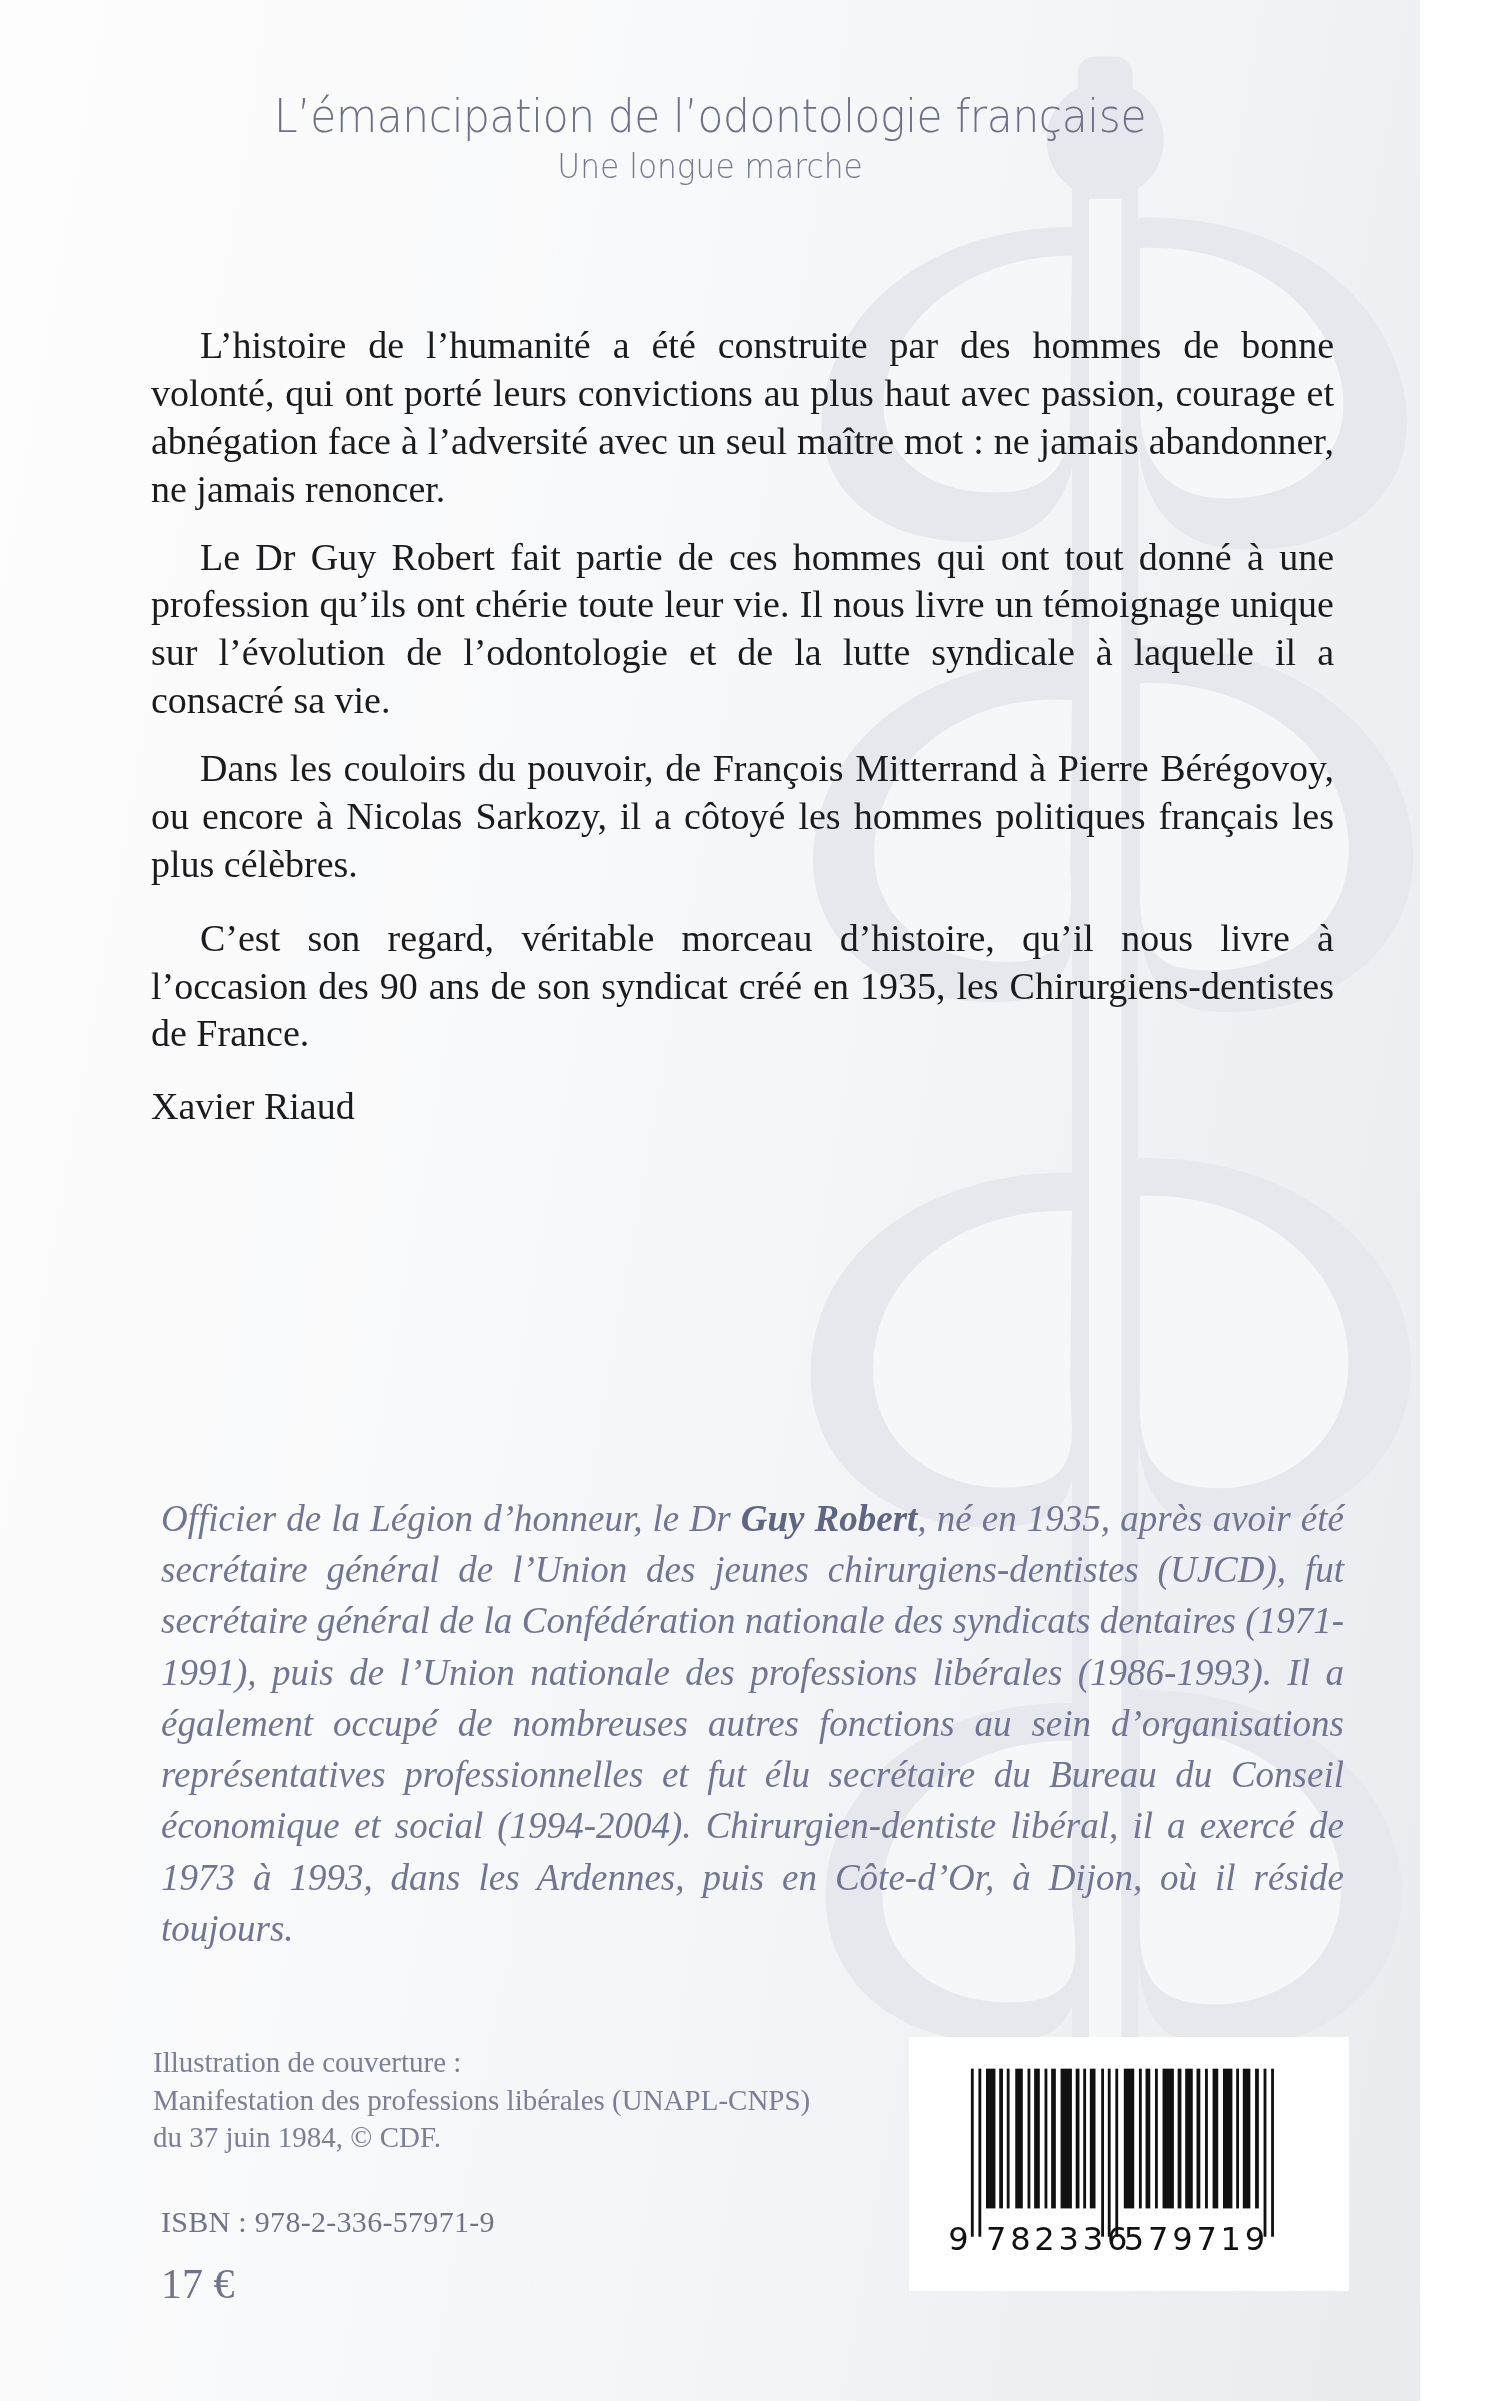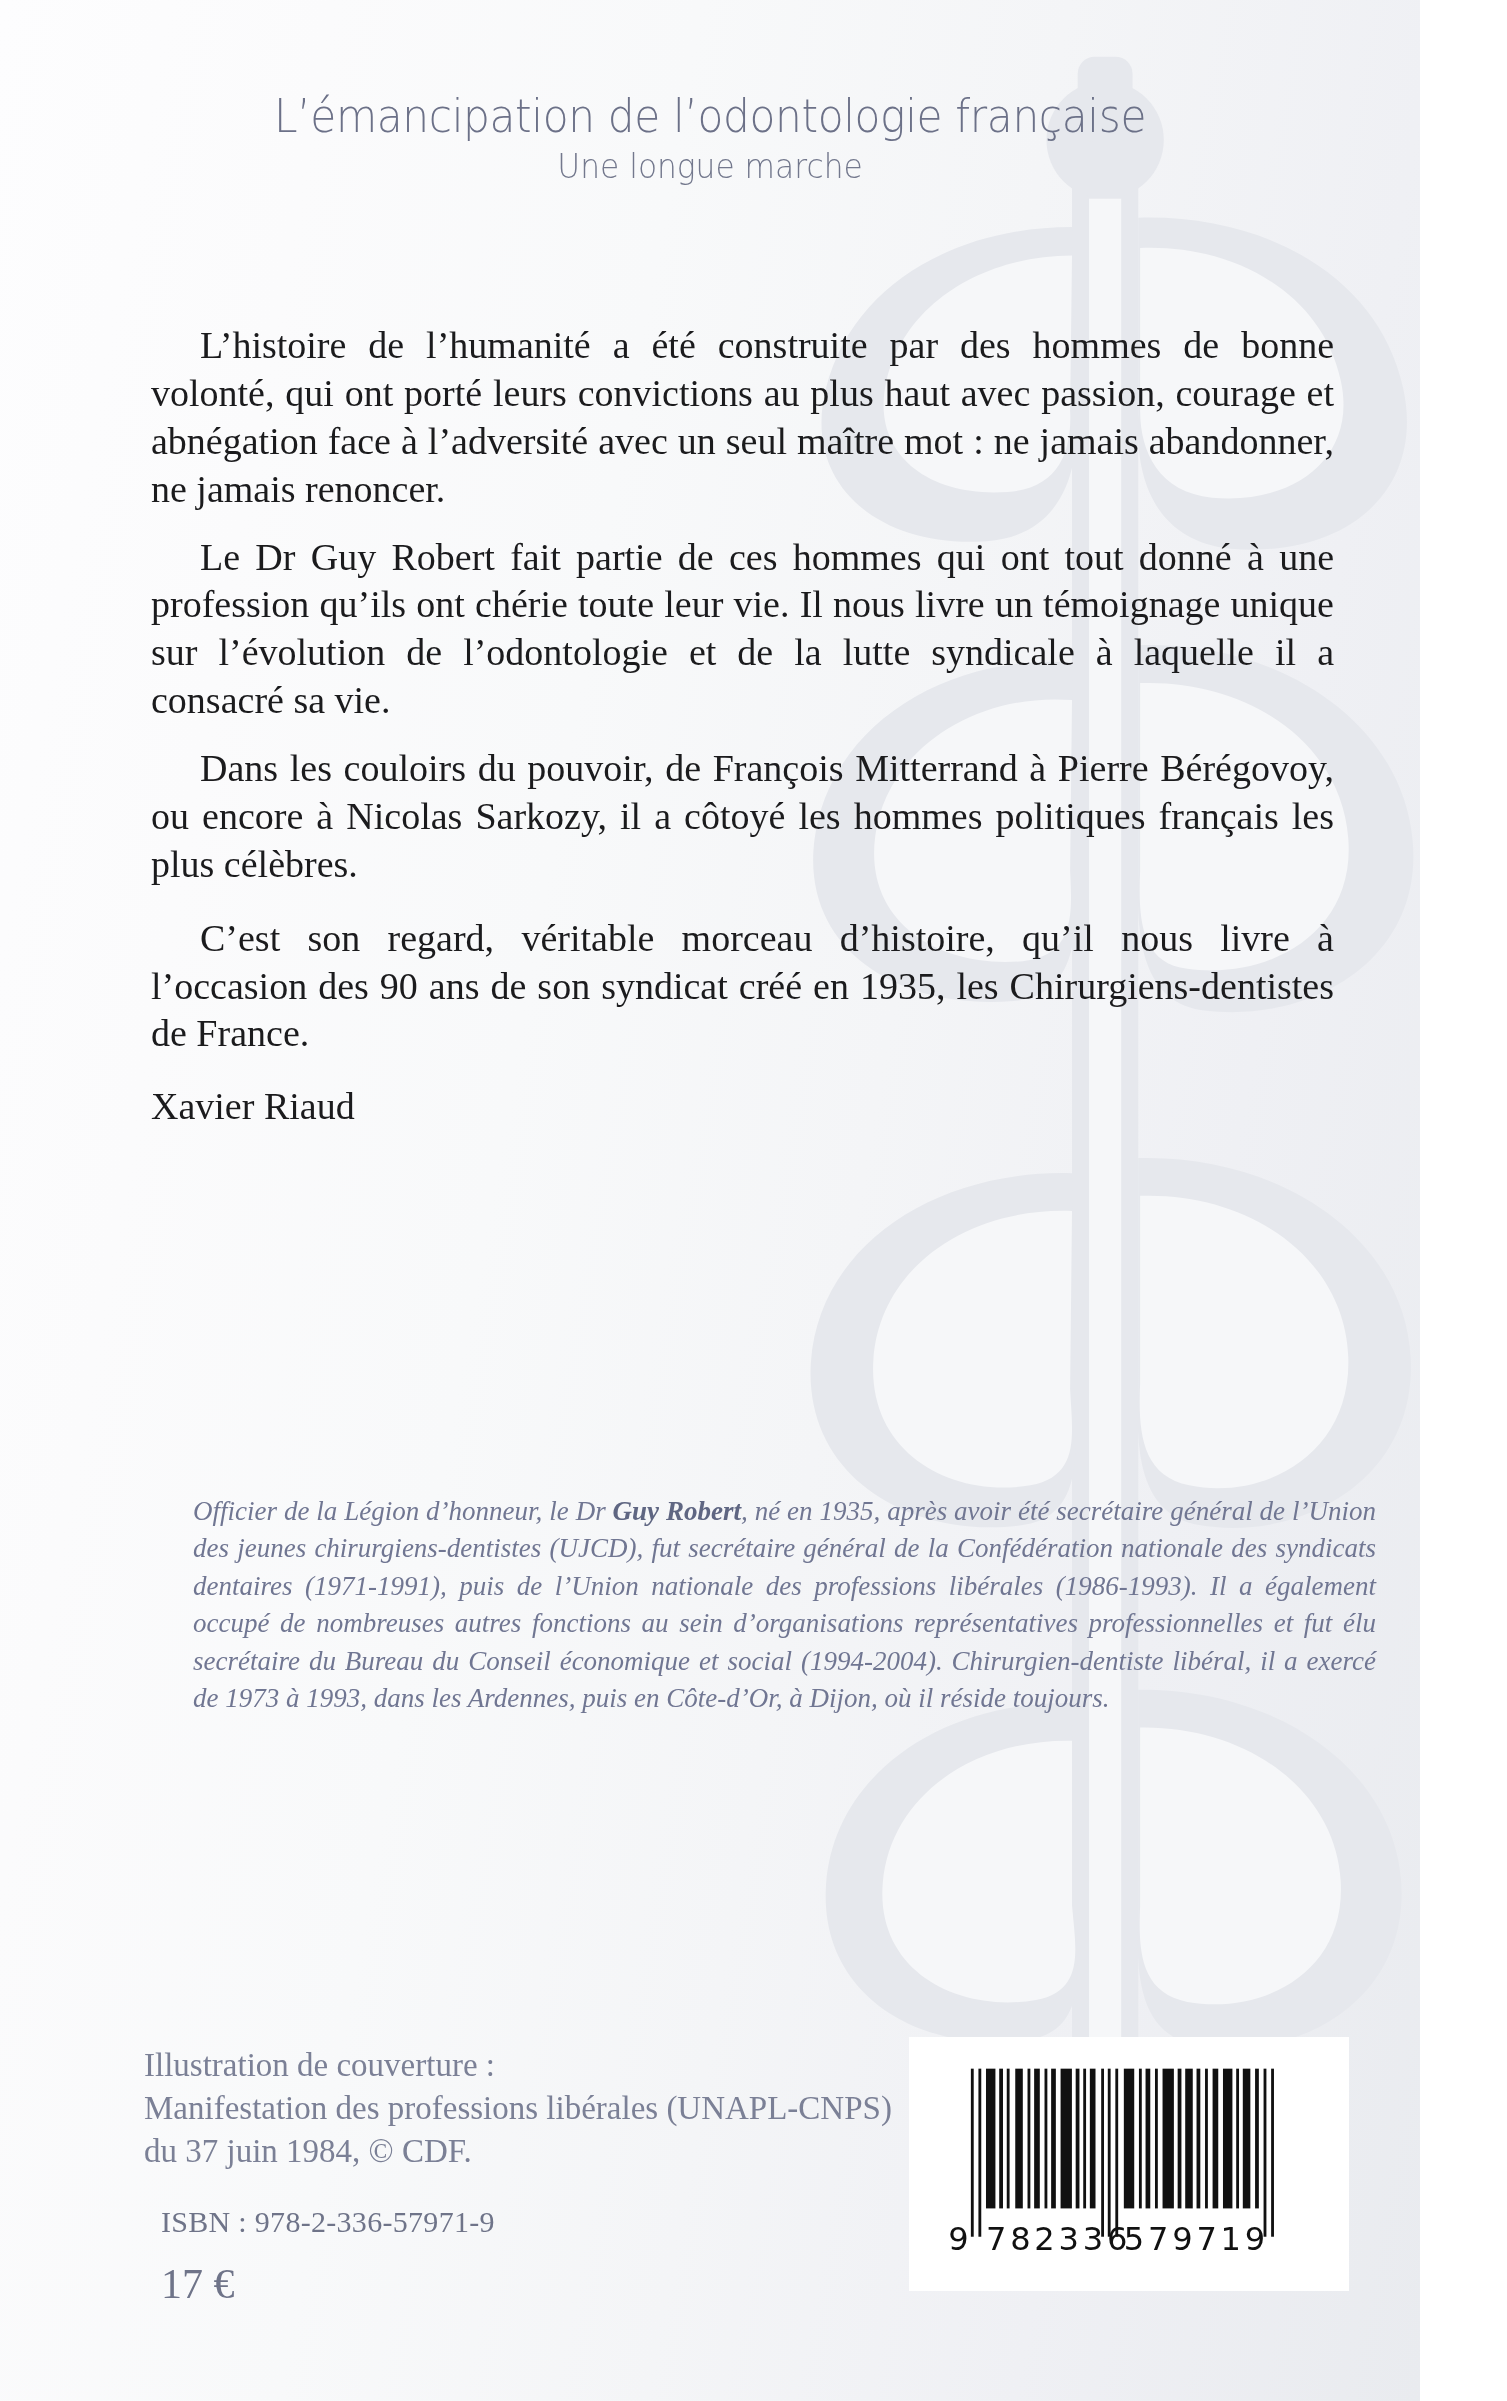--- a/index.html
+++ b/index.html
@@ -105,41 +105,40 @@
   }
 
   
   .bio {
     position: absolute;
     top: 1493px;
     left: 161px;
     width: 1183px;
     font-family: "Liberation Serif", "DejaVu Serif", serif;
     font-style: italic;
-    font-size: 27px;
+    font-size: 37px;
     line-height: 1.385;
     color: #707692;
     text-align: justify;
     text-justify: inter-word;
-    margin-left: 32px;
   }
   .bio .bio-name {
     font-weight: bold;
     font-style: italic;
     color: #5f6682;
   }
 
   
   .colophon {
     position: absolute;
     top: 2044px;
-    left: 144px;
+    left: 153px;
     width: 719px;
     font-family: "Liberation Serif", "DejaVu Serif", serif;
-    font-size: 33px;
+    font-size: 29px;
     line-height: 1.30;
     color: #7b8096;
   }
   .colophon .cred-line { display: block; white-space: nowrap; }
 
   .isbn {
     position: absolute;
     top: 2205px;
     left: 161px;
     font-family: "Liberation Serif", "DejaVu Serif", serif;

